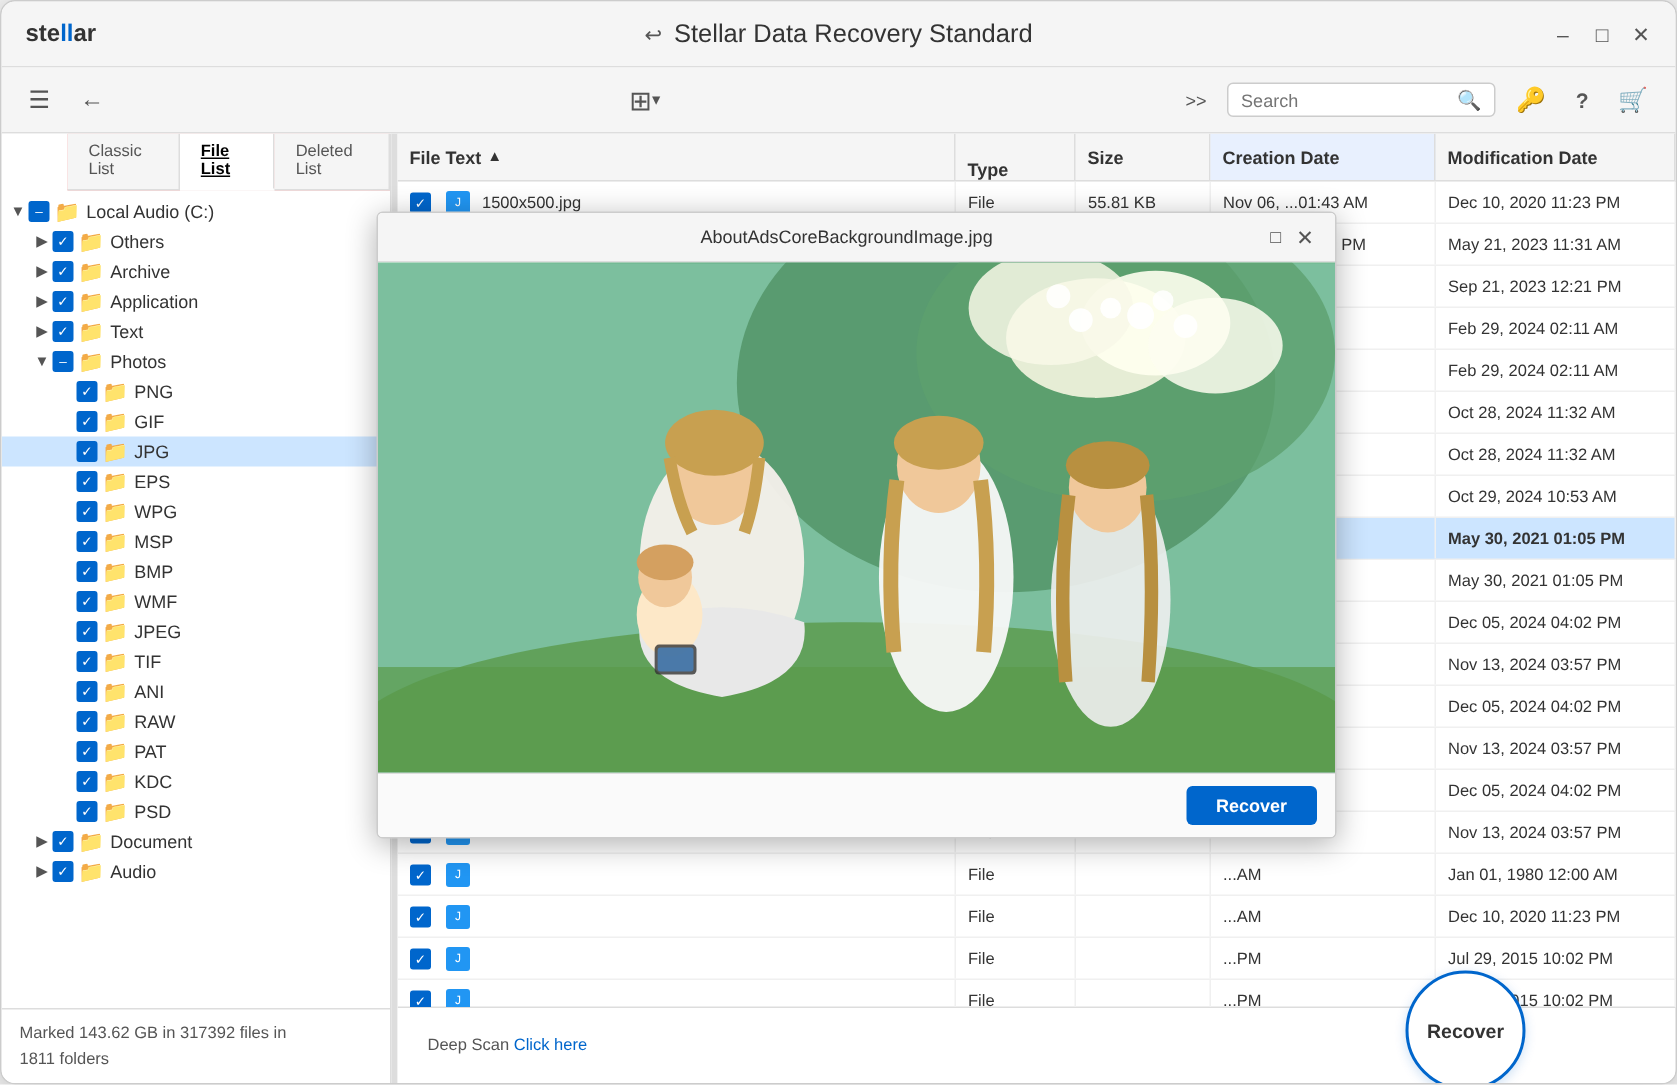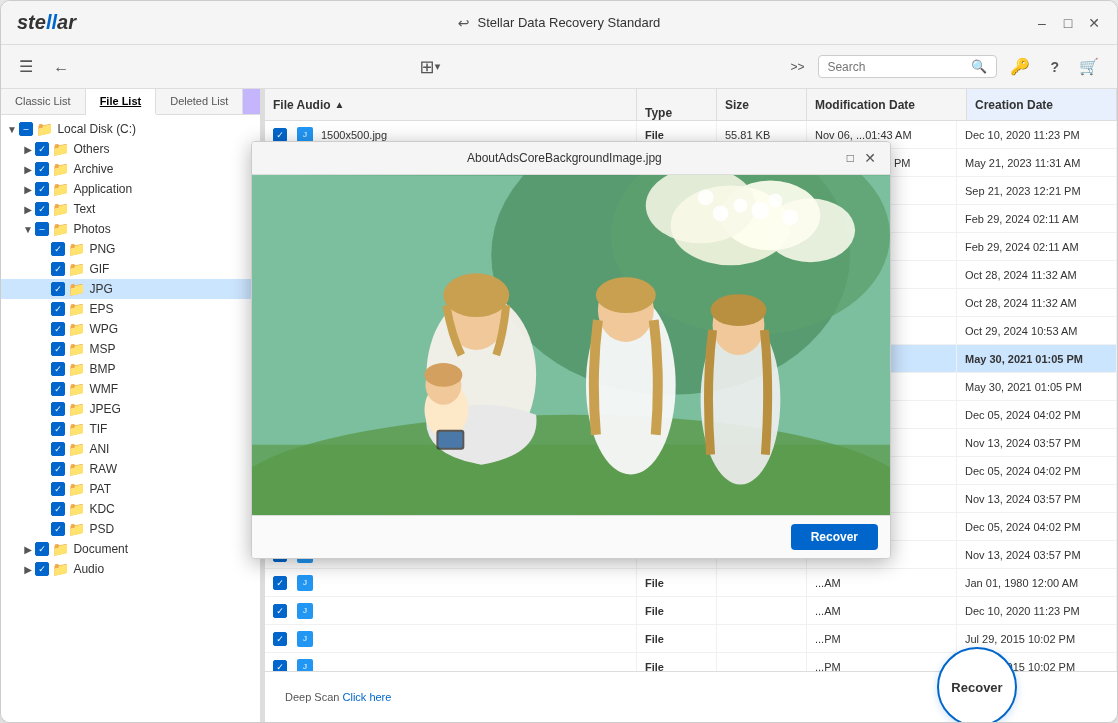--- a/index.html
+++ b/index.html
@@ -125,21 +125,22 @@
       border-right: 1px solid #ddd;
       background: #fff;
       display: flex;
       flex-direction: column;
       overflow: hidden;
       flex-shrink: 0;
     }
     .tab-bar {
       display: flex;
       border-bottom: 1px solid #ddd;
-      background: #c4b5fd;
+      background: #fca5a5;
+      margin-left: 44px;
     }
     .tab {
       padding: 6px 14px;
       font-size: 11px;
       cursor: pointer;
       border-right: 1px solid #ddd;
       color: #555;
       background: #f5f5f5;
     }
     .tab.active {
@@ -246,21 +247,21 @@
       color: #333;
       white-space: nowrap;
       overflow: hidden;
       text-overflow: ellipsis;
       height: 100%;
       display: flex;
       align-items: center;
       border-right: 1px solid #f0f0f0;
     }
     .file-cell.filename { flex: 1; gap: 4px; }
-    .file-cell.type { width: 80px; font-weight: bold; }
+    .file-cell.type { width: 80px; }
     .file-cell.size { width: 90px; }
     .file-cell.creation { width: 150px; }
     .file-cell.modified { width: 160px; }
     .file-checkbox {
       width: 14px;
       height: 14px;
       border: 1px solid #888;
       border-radius: 2px;
       margin-right: 6px;
       background: #fff;
@@ -396,27 +397,27 @@
       cursor: col-resize;
     }
   </style>
 </head>
 <body>
 
 <div class="window" style="position:relative;">
 
   <div class="title-bar">
     <div class="title-bar-logo">
-      <span style="font-size:20px; font-weight:800; color:#333;font-style:italic;">
+      <span style="font-size:16px; font-weight:800; color:#333;">
         ste<span style="color:#0066cc;">ll</span>ar
       </span>
     </div>
     <div class="title-bar-center">
       <span style="font-size:14px; color:#555;">↩</span>
-      <span style="font-size:13px; color:#333;">Stellar Data Recovery Standard</span>
+      <span style="font-size:17px; color:#333;">Stellar Data Recovery Standard</span>
     </div>
     <div class="title-bar-controls">
       <div class="win-btn">–</div>
       <div class="win-btn">□</div>
       <div class="win-btn">✕</div>
     </div>
   </div>
 
   <div class="toolbar">
     <div class="toolbar-left">
@@ -447,21 +448,21 @@
         <div class="tab active">File List</div>
         <div class="tab">Deleted List</div>
       </div>
 
       <div class="tree-view">
 
         <div class="tree-item">
           <div class="tree-arrow">▼</div>
           <div class="tree-checkbox partial">–</div>
           <span class="folder-icon">📁</span>
-          <span class="tree-label">Local Disk (C:)</span>
+          <span class="tree-label">Local Audio (C:)</span>
         </div>
 
         <div class="tree-item">
           <div class="tree-indent"></div>
           <div class="tree-arrow">▶</div>
           <div class="tree-checkbox checked">✓</div>
           <span class="folder-icon">📁</span>
           <span class="tree-label">Others</span>
         </div>
 
@@ -642,42 +643,46 @@
 
         <div class="tree-item">
           <div class="tree-indent"></div>
           <div class="tree-arrow">▶</div>
           <div class="tree-checkbox checked">✓</div>
           <span class="folder-icon">📁</span>
           <span class="tree-label">Audio</span>
         </div>
       </div>
 
+      <div class="status-bar">
+        <span style="white-space:pre-line;">Marked 143.62 GB in 317392 files in
+1811 folders</span>
+      </div>
     </div>
 
     <div class="sidebar-resizer"></div>
 
     <div class="file-area">
 
       <div class="col-headers">
         <div class="col-header filename">
-          <span>File Audio</span>
+          <span>File Text</span>
           <span style="font-size:10px;">▲</span>
         </div>
         <div class="col-header type">
           <span>Type</span>
         </div>
         <div class="col-header size">
           <span>Size</span>
         </div>
+        <div class="col-header creation">
+          <span>Creation Date</span>
+        </div>
         <div class="col-header modified">
           <span>Modification Date</span>
-        </div>
-        <div class="col-header creation">
-          <span>Creation Date</span>
         </div>
       </div>
 
       <div class="file-list" id="file-list-container">
       <div class="file-row">
             <div class="file-cell filename">
               <div class="file-checkbox checked">✓</div>
               <div class="file-type-icon">J</div>
               <span>1500x500.jpg</span>
             </div>

